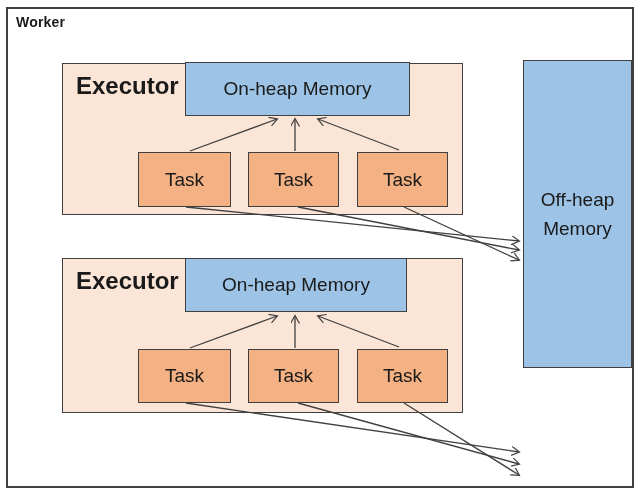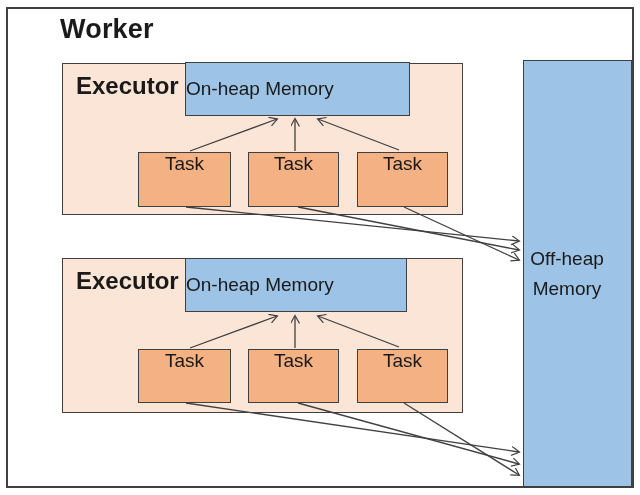--- a/index.html
+++ b/index.html
@@ -22,60 +22,60 @@
   }
   .worker {
     left: 6px; top: 7px;
     width: 628px; height: 481px;
     background: #ffffff;
     border: 2px solid var(--border, #404040);
   }
   .worker-label {
     position: absolute;
     left: 8px; top: 5px;
-    font-size: 27px;
+    font-size: 14px;
     font-weight: 700;
     letter-spacing: 0.2px;
-    margin-left: 44px;
   }
   .executor {
     left: 62px;
     width: 401px;
     background: var(--executor-fill, #fbe5d6);
     border: 1.5px solid var(--border, #404040);
   }
   .exec1 { top: 63px; height: 152px; }
   .exec2 { top: 258px; height: 155px; }
   .executor-label {
     position: absolute;
     left: 13px; top: 8px;
     font-size: 24px;
     font-weight: 700;
   }
   .memory {
     background: var(--memory-fill, #9dc3e6);
     border: 1.5px solid var(--border, #404040);
     display: flex;
     align-items: center;
-    justify-content: flex-start;
+    justify-content: center;
     font-size: 19px;
     text-align: center;
   }
   .onheap1 { left: 185px; top: 62px; width: 225px; height: 54px; }
   .onheap2 { left: 185px; top: 258px; width: 222px; height: 54px; }
   .offheap {
     left: 523px; top: 60px;
-    width: 109px; height: 427px;
+    width: 109px; height: 308px;
     line-height: 1.55;
   }
   .offheap span { display: inline-block; width: 86px; }
   .task {
     background: var(--task-fill, #f4b183);
     border: 1.5px solid var(--border, #404040);
     display: flex;
+    align-items: center;
     justify-content: center;
     font-size: 19px;
     height: 55px;
     width: 93px;
   }
   .row1 { top: 152px; }
   .row2 { top: 349px; height: 54px; }
   .c1 { left: 138px; }
   .c2 { left: 248px; width: 91px; }
   .c3 { left: 357px; width: 91px; }

